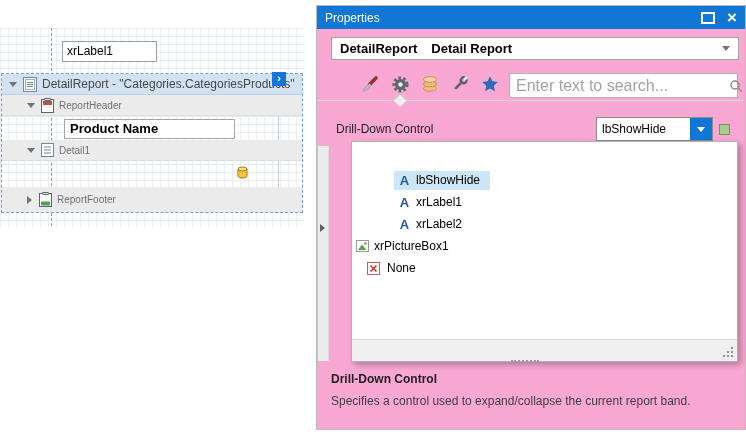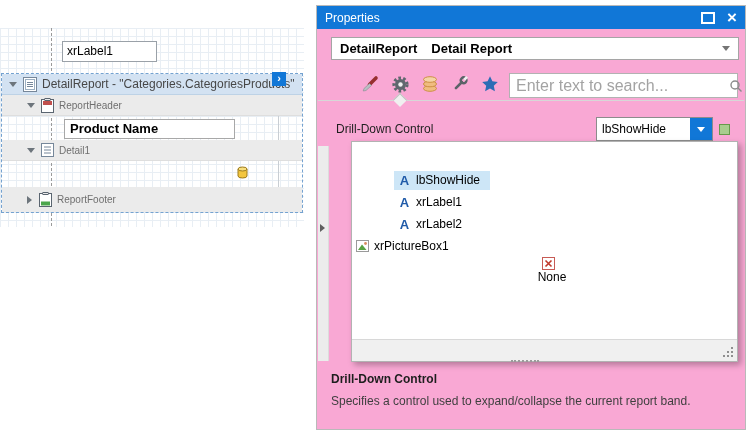--- a/index.html
+++ b/index.html
@@ -282,21 +282,21 @@
             <svg width="13" height="12" viewBox="0 0 13 12">
               <rect x="0.5" y="0.5" width="12" height="11" fill="#fff" stroke="#9a9a9a"></rect>
               <polygon points="2,10 6,4.5 10.5,10" fill="#58a343"></polygon>
               <circle cx="9.5" cy="3.5" r="1.4" fill="#d98b5f"></circle>
             </svg>
           </span>
           <span class="lbl">xrPictureBox1</span>
         </span>
       </div>
 
-      <div class="trow" style="top:115px;padding-left:15px;flex-direction:column;">
+      <div class="trow" style="top:115px;padding-left:15px;">
         <span style="margin-right:7px;">
           <svg width="13" height="13" viewBox="0 0 13 13">
             <rect x="0.5" y="0.5" width="12" height="12" fill="#fff" stroke="#c75b55"></rect>
             <path d="M3.5 3.5 L9.5 9.5 M9.5 3.5 L3.5 9.5" stroke="#c0392b" stroke-width="1.6"></path>
           </svg>
         </span>
         <span>None</span>
       </div>
 
       <div class="pfooter">

